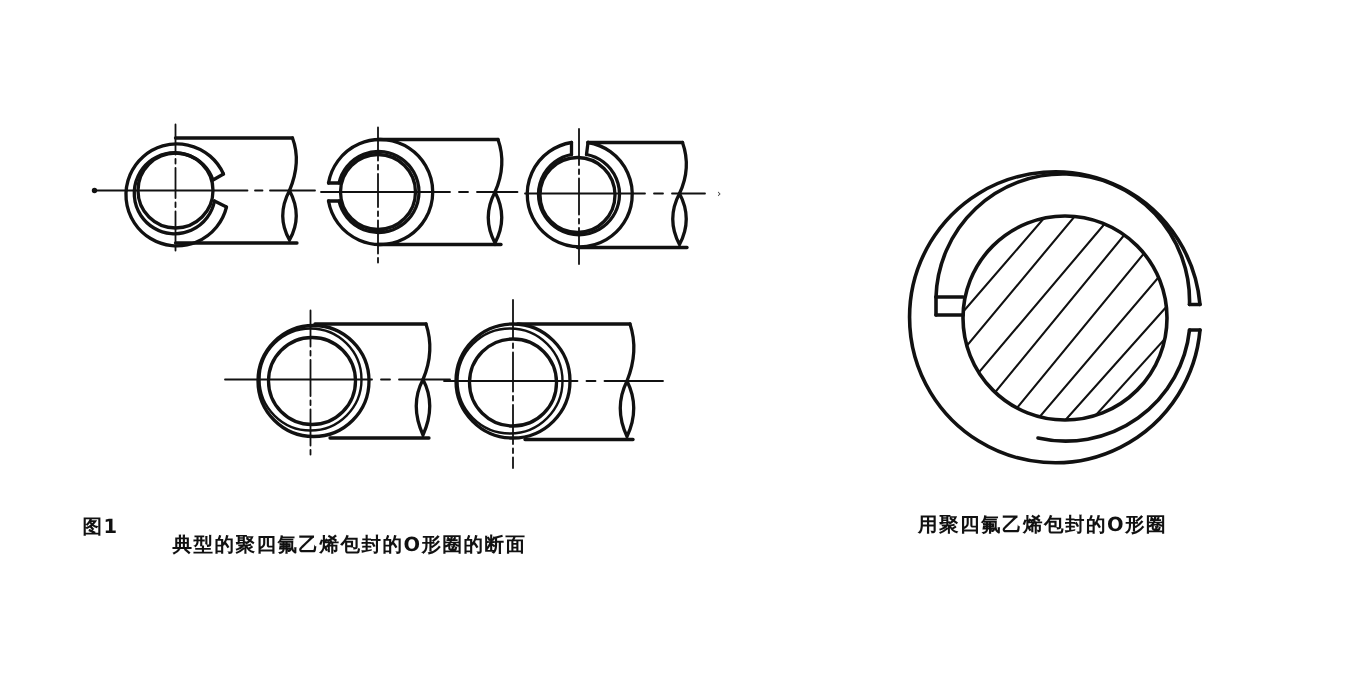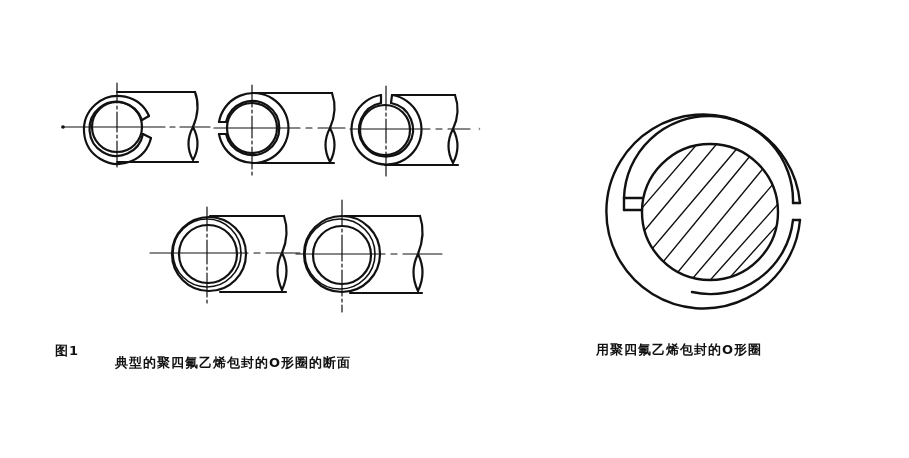--- a/index.html
+++ b/index.html
@@ -9,21 +9,21 @@
       position: absolute;
       font-family: "DejaVu Sans", sans-serif;
       font-weight: bold;
       font-size: 13px;
       color: #111111;
       white-space: nowrap;
       letter-spacing: 1px;
     }
     #cap-left-num { left: 55px; top: 342px; }
     #cap-left-text { left: 115px; top: 354px; }
-    #cap-right { left: 596px; top: 341px; }
+    #cap-right { left: 612px; top: 341px; }
   </style>
 </head>
 <body>
 
 <svg class="figure" width="909" height="458" viewBox="0 0 909 458" xmlns="http://www.w3.org/2000/svg">
   <defs>
     <clipPath id="core-clip">
       <circle cx="710" cy="212" r="68"></circle>
     </clipPath>
   </defs>

